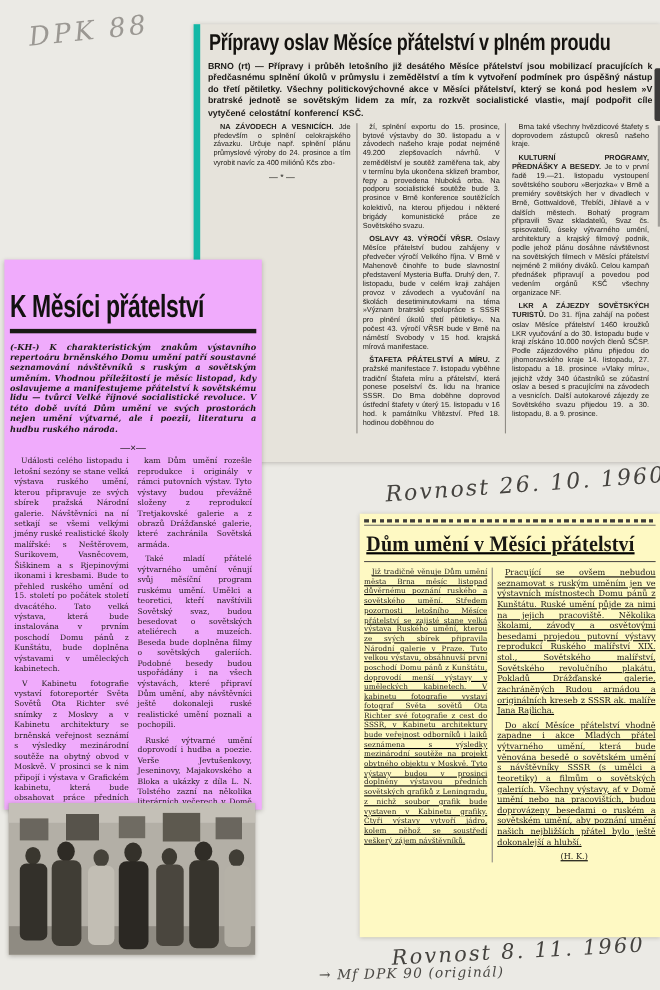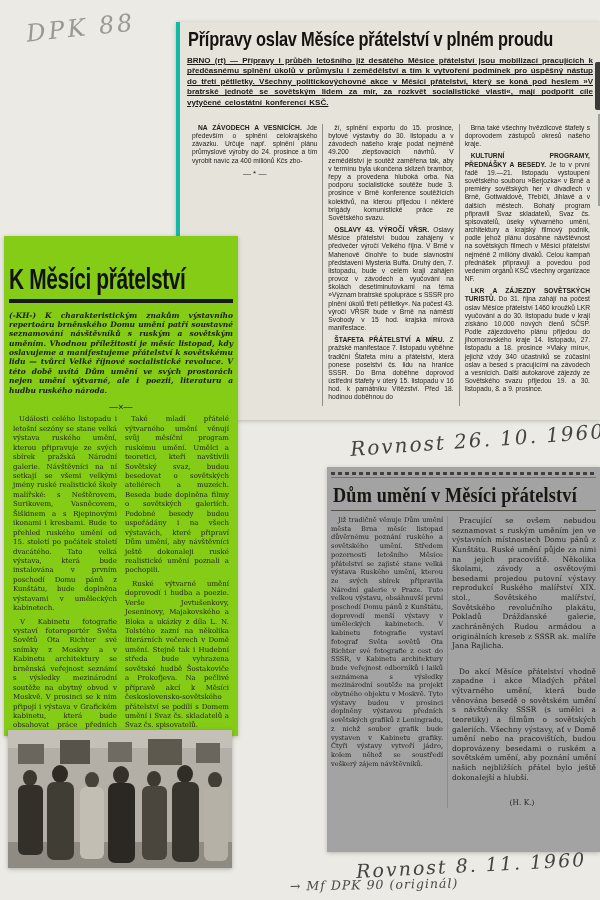--- a/index.html
+++ b/index.html
@@ -10,52 +10,52 @@
   .hw{position:absolute;font-family:"DejaVu Serif",serif;font-style:italic;white-space:nowrap;}
   .hw-code{top:14px;left:26px;font-size:24px;color:#9b9893;letter-spacing:3px;transform:rotate(-6deg);}
   .hw-src-left{top:240px;left:38px;font-size:12.5px;color:#6f6c66;letter-spacing:1px;transform:rotate(-3deg);}
   .hw-src-top{top:428px;left:350px;font-size:20px;color:#45433f;letter-spacing:2px;transform:rotate(-4deg);}
   .hw-src-bottom{top:854px;left:356px;font-size:19px;color:#45433f;letter-spacing:2px;transform:rotate(-3deg);}
   .hw-note{top:877px;left:290px;font-size:12.5px;color:#4a4844;letter-spacing:1px;transform:rotate(-1deg);}
 
   .clip{position:absolute;background:#e6e3db;box-shadow:0 1px 4px rgba(60,55,45,.28);overflow:hidden;}
 
   
-  .clip-top{left:176px;top:22px;width:424px;height:398px;border-left:4px solid #14b8a6;padding:4px 5px 0 7px;box-sizing:border-box;}
+  .clip-top{left:176px;top:22px;width:424px;height:398px;border-left:6px solid #14b8a6;padding:4px 5px 0 7px;box-sizing:border-box;}
   .clip-top .headline{font-weight:bold;font-size:21px;color:#151310;letter-spacing:-.3px;white-space:nowrap;transform:scaleX(.78);transform-origin:left center;margin:1px 0 5px 1px;}
-  .clip-top .lead{font-weight:bold;font-size:8px;line-height:1.3;text-align:justify;color:#1b1916;word-spacing:1.2px;margin:0 2px 16px 0;text-decoration:underline;}
+  .clip-top .lead{font-weight:bold;font-size:8px;line-height:1.3;text-align:justify;color:#1b1916;word-spacing:1.2px;margin:0 2px 4px 0;}
   .cols3{display:flex;margin-top:3px;}
   .cols3 .ncol{flex:1;padding:0 5px;font-size:6.7px;line-height:1.22;text-align:justify;color:#23211d;}
   .cols3 .ncol + .ncol{border-left:1px solid #8f8c85;}
   .ncol p{margin:0 0 4px;text-indent:6px;}
   .shead{font-weight:bold;}
   .stardiv{text-align:center;font-size:8px;margin-top:3px;color:#23211d;}
 
   
-  .clip-left{left:4px;top:236px;width:234px;height:500px;background:#84cc16;padding:0 5px;box-sizing:border-box;}
+  .clip-left{left:4px;top:236px;width:234px;height:500px;background:#f0abfc;padding:0 5px;box-sizing:border-box;}
   .clip-left .headline{margin-top:27px;font-weight:bold;font-size:29px;color:#131210;letter-spacing:-.5px;white-space:nowrap;transform:scaleX(.72);transform-origin:left center;}
   .clip-left .rule{height:4px;background:#1a1915;margin:3px 0 5px;}
   .clip-left .lead{font-family:"DejaVu Serif",serif;font-weight:bold;font-size:7.5px;line-height:1.25;text-align:justify;color:#1c1a17;font-style:italic;}
   .xdiv{text-align:center;font-size:9px;margin:2px 0 3px;color:#1c1a17;}
   .cols2l{display:flex;}
   .cols2l .scol{width:50%;padding:0 4px;font-family:"DejaVu Serif",serif;font-size:7px;line-height:1.35;text-align:justify;color:#201e1a;box-sizing:border-box;}
   .scol p{margin:0 0 4px;text-indent:7px;}
   .scol p:first-child{text-indent:6px;}
 
   
-  .clip-bottom{left:327px;top:467px;width:273px;height:385px;background:#a3a3a3;padding:0 4px;box-sizing:border-box;}
+  .clip-bottom{left:327px;top:467px;width:273px;height:385px;background:#fef9c3;padding:0 4px;box-sizing:border-box;text-decoration:underline;}
   .wavy{height:3px;margin-top:5px;background:repeating-linear-gradient(90deg,#403e39 0 4px,transparent 4px 7px);}
   .thinrule{border-top:1px solid #76736c;margin-top:2px;}
   .clip-bottom .headline{font-family:"Liberation Serif",serif;font-weight:bold;font-size:20px;color:#191713;letter-spacing:.2px;white-space:nowrap;transform:scaleX(.91);transform-origin:left center;margin:6px 0 3px 2px;}
   .hrule2{border-top:1px solid #55524b;margin:0 0 5px;}
   .cols2b{display:flex;}
   .bcol1{width:112px;font-family:"DejaVu Serif",serif;font-size:6.6px;line-height:1.32;text-align:justify;color:#23211d;}
   .bdiv{border-left:1px solid #8f8c85;margin:0 4px;}
   .bcol2{flex:1;font-family:"DejaVu Serif",serif;font-size:7.4px;line-height:1.3;text-align:justify;color:#23211d;}
-  .bcol1 p,.bcol2 p{margin:0 0 16px;text-indent:7px;}
+  .bcol1 p,.bcol2 p{margin:0 0 4px;text-indent:7px;}
   .byline{text-align:center;font-family:"DejaVu Serif",serif;font-size:7.4px;color:#23211d;padding-right:4px;}
 
   
   .photo{position:absolute;left:8px;top:730px;width:224px;height:138px;box-shadow:0 1px 4px rgba(60,55,45,.35);background:#a9a59c;}
   .photo svg{display:block;}
 
   
   .artifact1{position:absolute;right:0;top:62px;width:5px;height:48px;background:#1c1c1c;opacity:.85;border-radius:2px 0 0 2px;}
   .artifact2{position:absolute;right:0;top:114px;width:2px;height:92px;background:#3a3a3a;opacity:.4;}
 </style>
@@ -96,20 +96,21 @@
     <div class="rule"></div>
     <p class="lead">(-KH-) K charakteristickým znakům výstavního repertoáru brněnského Domu umění patří soustavné seznamování návštěvníků s ruským a sovětským uměním. Vhodnou příležitostí je měsíc listopad, kdy oslavujeme a manifestujeme přátelství k sovětskému lidu — tvůrci Velké říjnové socialistické revoluce. V této době uvítá Dům umění ve svých prostorách nejen umění výtvarné, ale i poezii, literaturu a hudbu ruského národa.</p>
     <div class="xdiv">—×—</div>
     <div class="cols2l">
       <div class="scol">
         <p>Události celého listopadu i letošní sezóny se stane velká výstava ruského umění, kterou připravuje ze svých sbírek pražská Národní galerie. Návštěvníci na ní setkají se všemi velkými jmény ruské realistické školy malířské: s Neštěrovem, Surikovem, Vasněcovem, Šiškinem a s Rjepinovými ikonami i kresbami. Bude to přehled ruského umění od 15. století po počátek století dvacátého. Tato velká výstava, která bude instalována v prvním poschodí Domu pánů z Kunštátu, bude doplněna výstavami v uměleckých kabinetech.</p>
         <p>V Kabinetu fotografie vystaví fotoreportér Světa Sovětů Ota Richter své snímky z Moskvy a v Kabinetu architektury se brněnská veřejnost seznámí s výsledky mezinárodní soutěže na obytný obvod v Moskvě. V prosinci se k nim připojí i výstava v Grafickém kabinetu, která bude obsahovat práce předních leningradských grafiků.</p>
 
       </div>
       <div class="scol">
+        <p>kam Dům umění rozešle reprodukce i originály v rámci putovních výstav. Tyto výstavy budou převážně složeny z reprodukcí Tretjakovské galerie a z obrazů Drážďanské galerie, které zachránila Sovětská armáda.</p>
         <p>Také mladí přátelé výtvarného umění věnují svůj měsíční program ruskému umění. Umělci a teoretici, kteří navštívili Sovětský svaz, budou besedovat o sovětských ateliérech a muzeích. Beseda bude doplněna filmy o sovětských galeriích. Podobné besedy budou uspořádány i na všech výstavách, které připraví Dům umění, aby návštěvníci ještě dokonaleji ruské realistické umění poznali a pochopili.</p>
         <p>Ruské výtvarné umění doprovodí i hudba a poezie. Verše Jevtušenkovy, Jeseninovy, Majakovského a Bloka a ukázky z díla L. N. Tolstého zazní na několika literárních večerech v Domě umění. Stejně tak i Hudební středa bude vyhrazena sovětské hudbě Šostakoviče a Prokofjeva. Na pečlivé přípravě akcí k Měsíci československo-sovětského přátelství se podílí s Domem umění i Svaz čs. skladatelů a Svaz čs. spisovatelů.</p>
       </div>
     </div>
   </div>
 
   <div class="clip clip-bottom">
     <div class="wavy"></div>
     <div class="thinrule"></div>
     <div class="headline">Dům umění v Měsíci přátelství</div>

